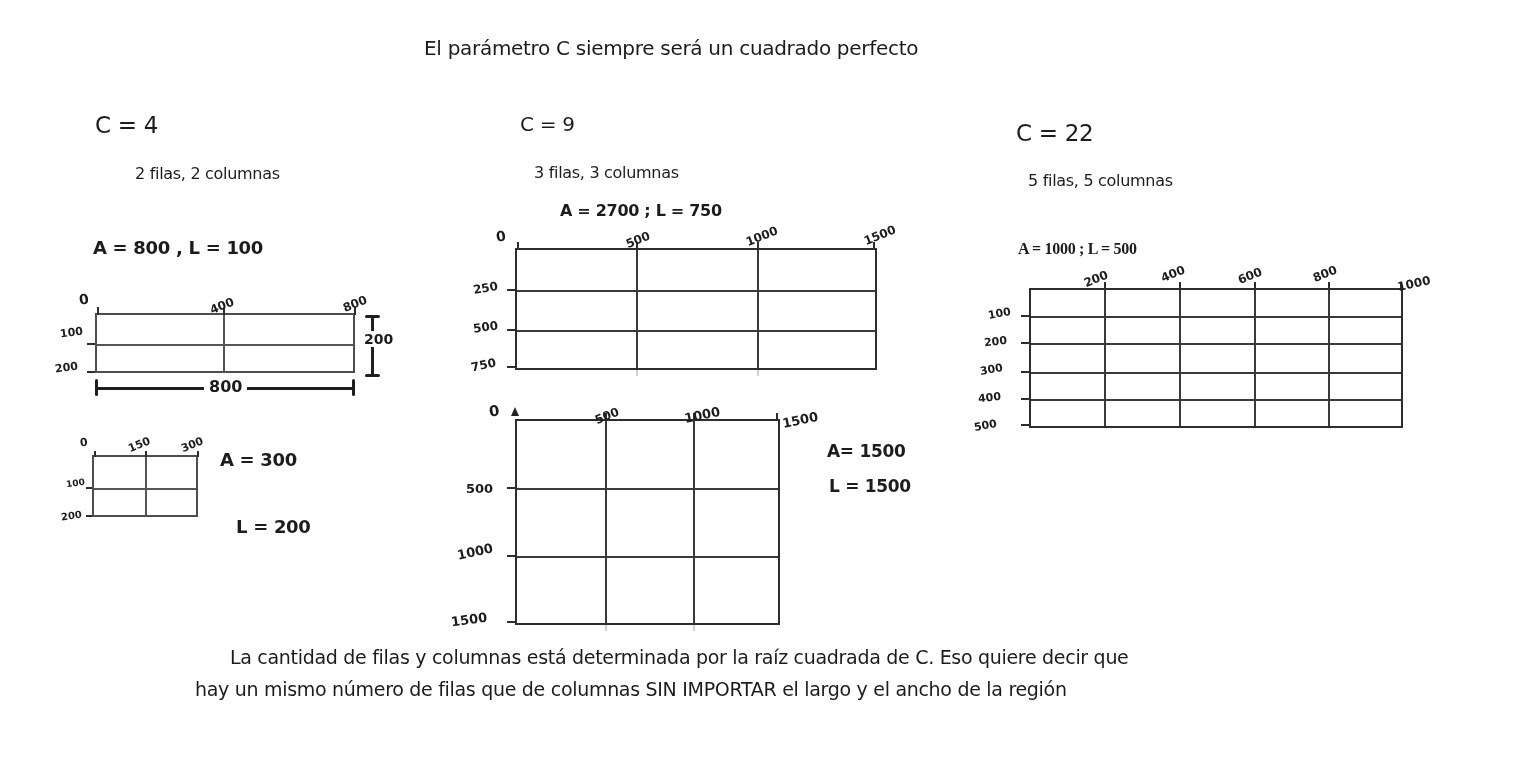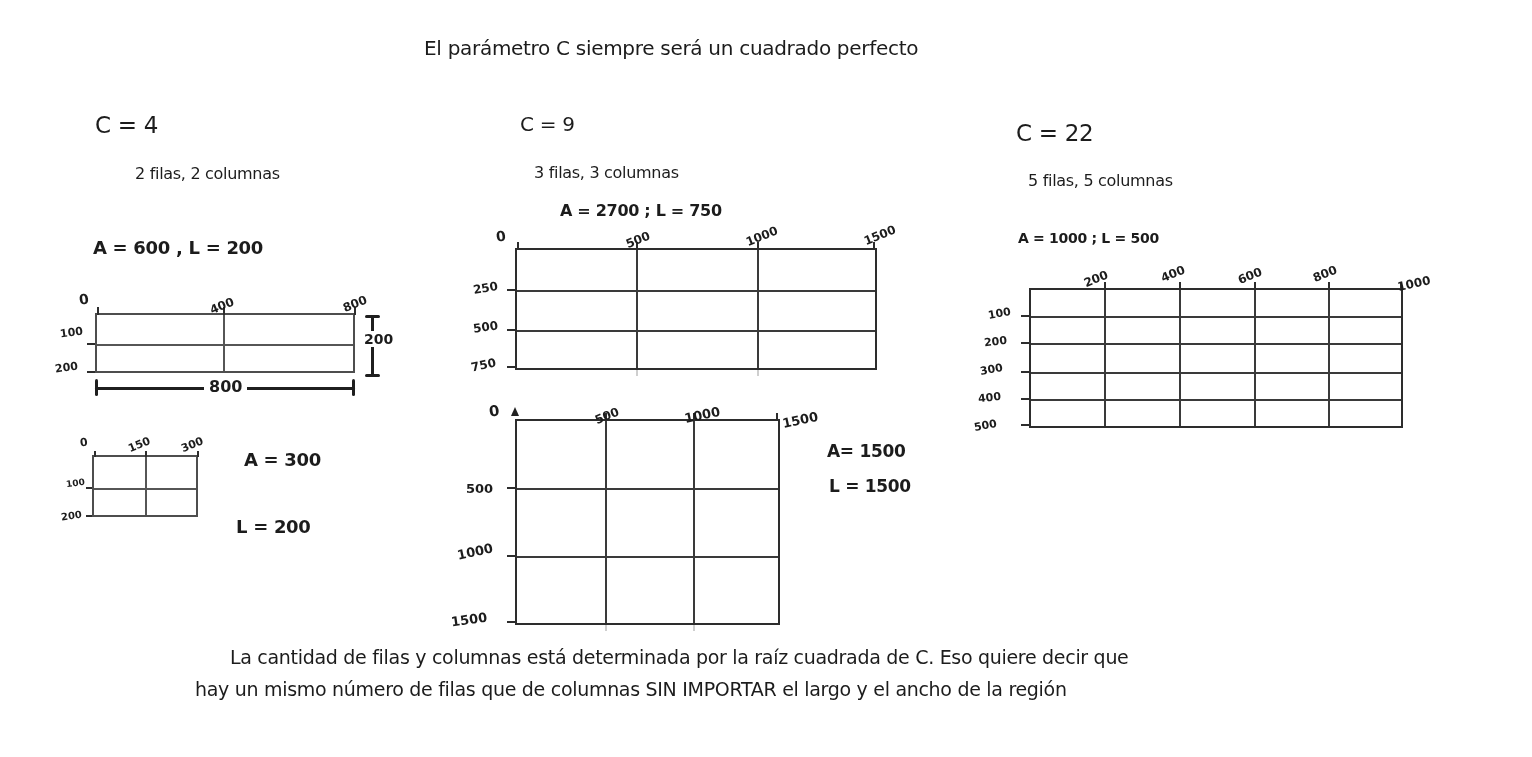--- a/index.html
+++ b/index.html
@@ -31,21 +31,21 @@
   .wbg{background:#ffffff;padding:0 5px;}
   .arrow-up{position:absolute;width:0;height:0;border-left:4px solid transparent;border-right:4px solid transparent;border-bottom:9px solid #222;}
 </style>
 </head>
 <body>
 
 <div class="abs hw" style="left:424px;top:36px;font-size:20px;">El parámetro C siempre será un cuadrado perfecto</div>
 
 <div class="abs hw" style="left:95px;top:112px;font-size:23px;">C = 4</div>
 <div class="abs hw" style="left:135px;top:164px;font-size:16px;">2 filas, 2 columnas</div>
-<div class="abs hw bold" style="left:93px;top:237px;font-size:18px;">A = 600 ,   L = 200</div>
+<div class="abs hw bold" style="left:93px;top:237px;font-size:18px;">A = 800 ,   L = 100</div>
 
 <div class="grid g-light" style="left:95px;top:313px;width:260px;height:60px;">
   <div class="vl" style="left:126px;"></div>
   <div class="hl" style="top:29px;"></div>
   <div class="tick-t" style="left:0px;"></div>
   <div class="tick-t" style="left:126px;"></div>
   <div class="tick-t" style="left:257px;"></div>
   <div class="tick-l" style="top:28px;"></div>
   <div class="tick-l" style="top:56px;"></div>
 </div>
@@ -72,21 +72,21 @@
   <div class="tick-t" style="left:51px;height:6px;top:-6px;"></div>
   <div class="tick-t" style="left:103px;height:6px;top:-6px;"></div>
   <div class="tick-l" style="top:30px;width:6px;left:-8px;"></div>
   <div class="tick-l" style="top:58px;width:6px;left:-8px;"></div>
 </div>
 <div class="tl0" style="left:80px;top:436px;font-size:11px;">0</div>
 <div class="tl" style="left:131px;top:442px;font-size:11px;">150</div>
 <div class="tl" style="left:184px;top:442px;font-size:11px;">300</div>
 <div class="yl" style="left:66px;top:478px;font-size:9px;transform:rotate(-8deg);">100</div>
 <div class="yl" style="left:61px;top:510px;font-size:10px;transform:rotate(-8deg);">200</div>
-<div class="abs hw bold" style="left:244px;top:449px;font-size:18px;">A = 300</div>
+<div class="abs hw bold" style="left:220px;top:449px;font-size:18px;">A = 300</div>
 <div class="abs hw bold" style="left:236px;top:481px;font-size:18px;margin-top:35px;">L = 200</div>
 
 <div class="abs hw" style="left:520px;top:112px;font-size:20px;">C = 9</div>
 <div class="abs hw" style="left:534px;top:163px;font-size:16px;">3 filas, 3 columnas</div>
 <div class="abs hw bold" style="left:560px;top:201px;font-size:16px;">A = 2700 ;   L = 750</div>
 
 <div class="grid g-dark" style="left:515px;top:248px;width:362px;height:122px;">
   <div class="vl" style="left:119px;"></div>
   <div class="vl" style="left:240px;"></div>
   <div class="hl" style="top:40px;"></div>
@@ -129,21 +129,21 @@
 <div class="tl" style="left:686px;top:411px;font-size:13px;transform:rotate(-12deg);">1000</div>
 <div class="tl" style="left:784px;top:416px;font-size:13px;transform:rotate(-12deg);">1500</div>
 <div class="yl" style="left:466px;top:481px;font-size:13px;">500</div>
 <div class="yl" style="left:457px;top:544px;font-size:13px;transform:rotate(-12deg);">1000</div>
 <div class="yl" style="left:451px;top:612px;font-size:13px;transform:rotate(-8deg);">1500</div>
 <div class="abs hw bold" style="left:827px;top:441px;font-size:17px;">A= 1500</div>
 <div class="abs hw bold" style="left:829px;top:476px;font-size:17px;">L = 1500</div>
 
 <div class="abs hw" style="left:1016px;top:120px;font-size:23px;">C = 22</div>
 <div class="abs hw" style="left:1028px;top:171px;font-size:16px;">5 filas, 5 columnas</div>
-<div class="abs hw bold" style="left:1018px;top:230px;font-size:14px;">A = 1000 ;   L = 500</div>
+<div class="abs hw bold" style="left:1018px;top:240px;font-size:16px;font-family:Liberation Serif, serif;">A = 1000 ;   L = 500</div>
 
 <div class="grid g-dark" style="left:1029px;top:288px;width:374px;height:140px;">
   <div class="vl" style="left:73px;"></div>
   <div class="vl" style="left:148px;"></div>
   <div class="vl" style="left:223px;"></div>
   <div class="vl" style="left:297px;"></div>
   <div class="hl" style="top:26px;"></div>
   <div class="hl" style="top:53px;"></div>
   <div class="hl" style="top:82px;"></div>
   <div class="hl" style="top:109px;"></div>

